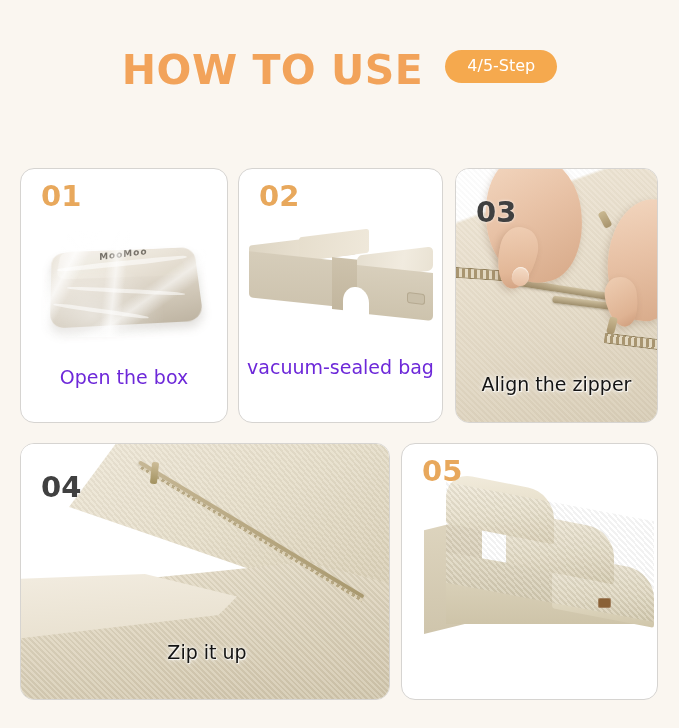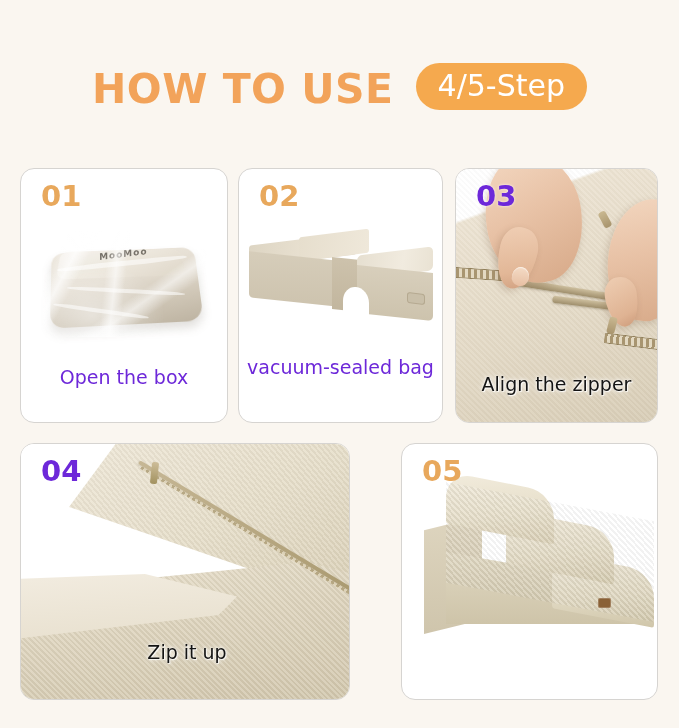--- a/index.html
+++ b/index.html
@@ -16,36 +16,36 @@
   }
 
   
   #header {
     position: absolute;
     left: 0;
     top: 50px;
     width: 679px;
     height: 60px;
     display: flex;
-    align-items: flex-end;
+    align-items: flex-start;
     justify-content: center;
     gap: 22px;
   }
   #title {
     font-size: 41px;
     font-weight: 700;
     letter-spacing: 0.5px;
     color: #f2a35a;
     line-height: 1;
     white-space: nowrap;
   }
   #badge {
     background: #f5a94e;
     color: #ffffff;
-    font-size: 30px;
+    font-size: 16px;
     font-weight: 400;
     border-radius: 24px;
     padding: 8px 22px 9px 22px;
     line-height: 1;
     white-space: nowrap;
   }
 
   
   .card {
     position: absolute;
@@ -59,22 +59,23 @@
     position: absolute;
     left: 20px;
     top: 13px;
     font-size: 29px;
     font-weight: 700;
     color: #e8a85c;
     line-height: 1;
     z-index: 6;
   }
   .card.photo-card .step-num {
-    color: #6d28d9;
+    color: #404040;
     text-shadow: 0 0 3px rgba(255,255,255,.85);
+    margin-top: 16px;
   }
   .caption {
     position: absolute;
     left: 0;
     width: 100%;
     text-align: center;
     font-size: 19px;
     color: #6d28d9;
     line-height: 1.32;
     z-index: 6;
@@ -268,21 +269,21 @@
     background: linear-gradient(160deg, #eecdb2 0%, #dfb393 72%, #cc9a79 100%);
   }
   .pull-tab {
     position: absolute;
     width: 8px; height: 17px;
     background: linear-gradient(180deg, #c9b891, #a8946d);
     border-radius: 3px;
   }
 
   
-  #card4 { left: 20px; top: 443px; width: 330px; height: 257px; }
+  #card4 { left: 20px; top: 443px; width: 370px; height: 257px; }
   #card4 .caption { top: 196px; padding-left: 12px; }
   .ph4-bg { position: absolute; inset: 0; background: #ffffff; }
   .ph4-lid {
     position: absolute;
     left: 48px; top: -4px;
     width: 330px; height: 176px;
     background: linear-gradient(150deg, #efe8d8 0%, #e6dec9 48%, #d7ccb2 100%);
     clip-path: polygon(15% 0%, 100% 0%, 100% 72%, 96% 100%, 0% 38%);
   }
   .ph4-lid-tex {

